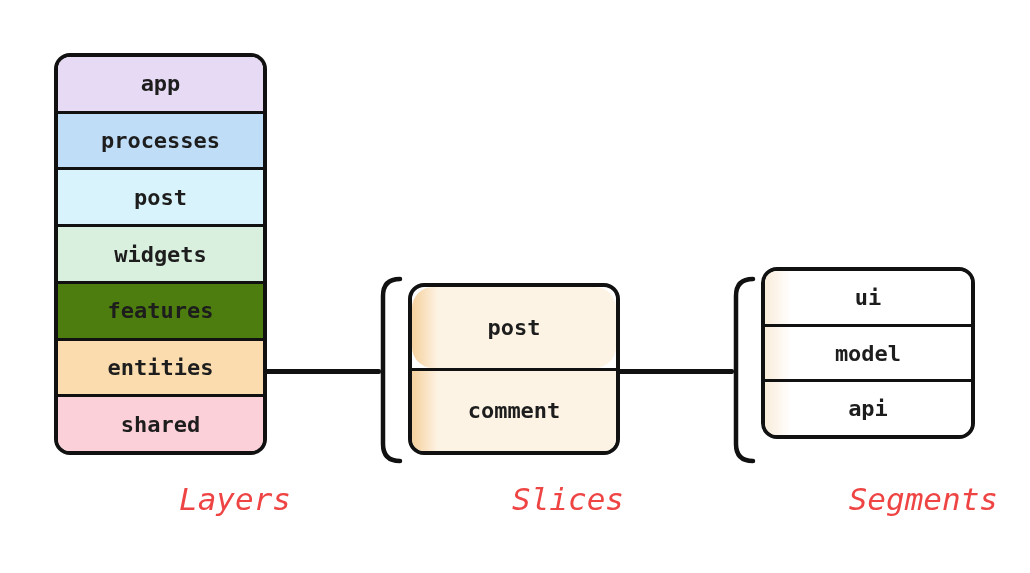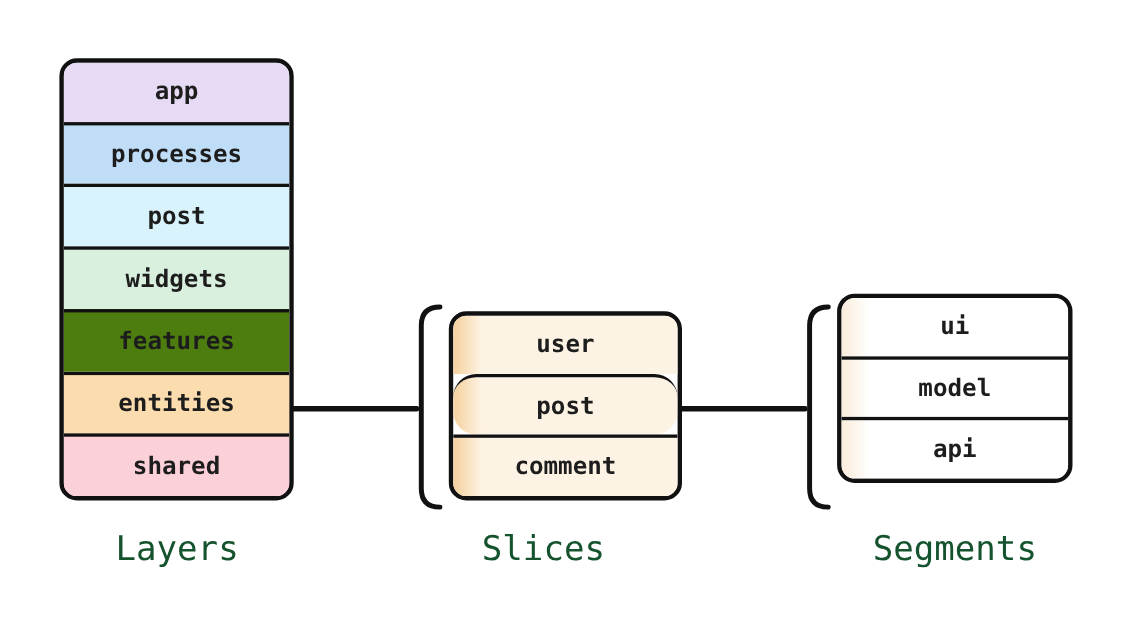--- a/index.html
+++ b/index.html
@@ -66,24 +66,25 @@
     top: 276px;
   }
   #bracket-slices   { left: 377px; }
   #bracket-segments { left: 730px; }
 
   
   .group-label {
     position: absolute;
     top: 481px;
     width: 260px;
-    text-align: center;
+    text-align: right;
     font-size: 31px;
     font-weight: normal;
-    color: #14532d;
+    color: #ef4444;
+    font-style: italic;
   }
   #label-layers   { left: 31px; }
   #label-slices   { left: 364px; }
   #label-segments { left: 738px; }
 </style>
 </head>
 <body>
 
 <div class="canvas">
 
@@ -111,23 +112,20 @@
     </div>
   </div>
 
   <div class="connector" id="connector-layers-slices"></div>
 
   <svg class="bracket" id="bracket-slices" viewBox="0 0 26 188">
     <path d="M 23 3 Q 6 3 6 20 L 6 168 Q 6 185 23 185" fill="none" stroke="#111111" stroke-width="4.5" stroke-linecap="round"></path>
   </svg>
 
   <div class="stack" id="slices-stack">
-    <div class="row" style="background: linear-gradient(to right, rgb(246, 211, 162) 2px, rgb(253, 243, 228) 26px);">
-      <span class="cell-label">user</span>
-    </div>
     <div class="row" style="background: linear-gradient(to right, rgb(246, 211, 162) 2px, rgb(253, 243, 228) 26px); border-radius: 21px;">
       <span class="cell-label">post</span>
     </div>
     <div class="row" style="background: linear-gradient(to right, rgb(246, 211, 162) 2px, rgb(253, 243, 228) 26px);">
       <span class="cell-label">comment</span>
     </div>
   </div>
 
   <div class="connector" id="connector-slices-segments"></div>
 

